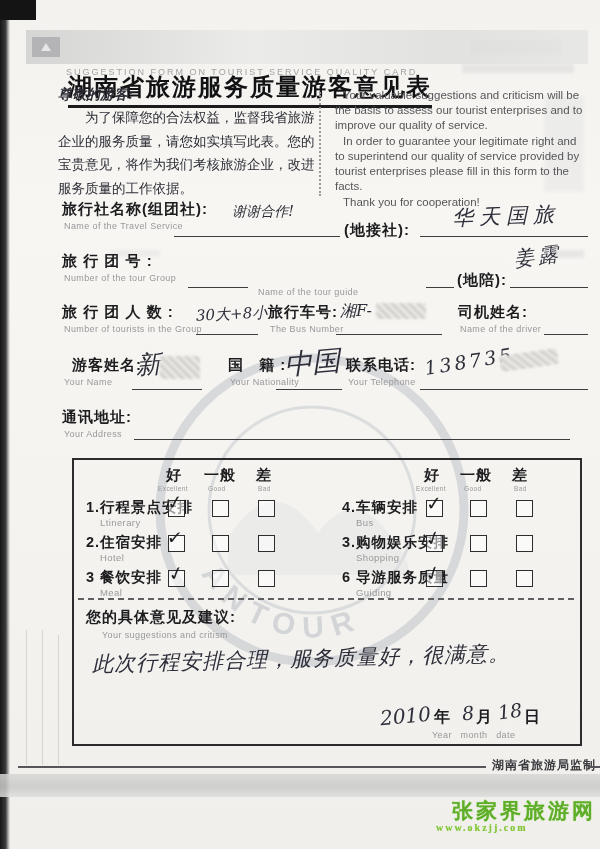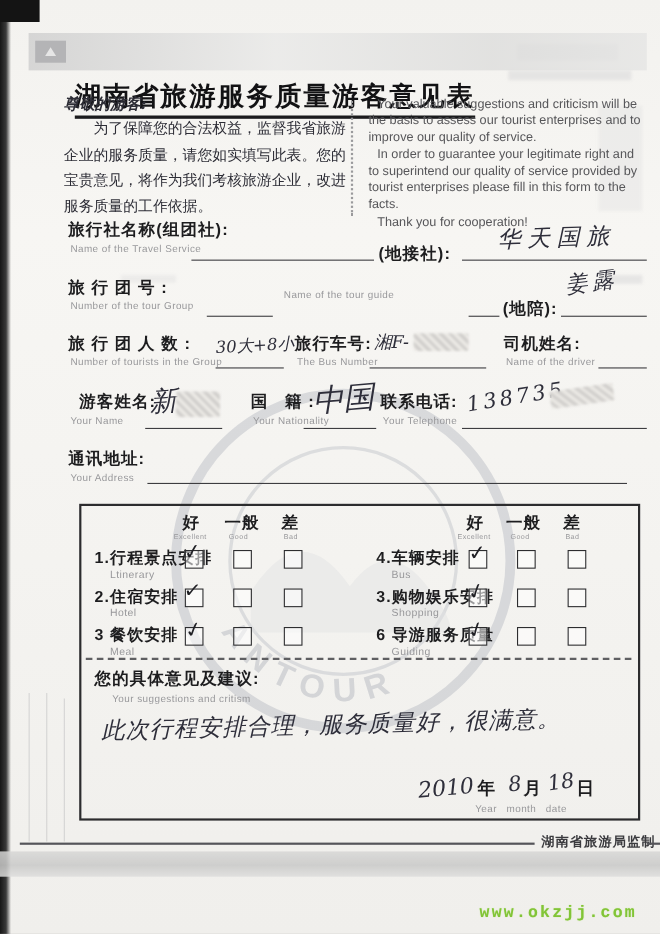--- a/index.html
+++ b/index.html
@@ -44,43 +44,45 @@
     <text font-family="Liberation Sans, sans-serif" font-size="30" font-weight="bold" fill="#a7abb5" letter-spacing="10">
       <textPath href="#arcB" startOffset="28">ANTOUR</textPath>
     </text>
   </svg>
 
   <div class="abs" style="left:26px;top:30px;width:562px;height:34px;background:linear-gradient(90deg,#cecece,#e9e9e8 40%,#dddddc 75%,#e5e5e4);opacity:.8;"></div>
   <div class="abs" style="left:32px;top:37px;width:28px;height:20px;background:#b4b4b6;">
        <div style="width:0;height:0;margin:6px 0 0 9px;border-left:5px solid transparent;border-right:5px solid transparent;border-bottom:8px solid #e6e6e6;"></div>
     </div>
   <div class="abs" style="left:68px;top:31px;font-size:24px;font-weight:700;color:#121214;letter-spacing:2px;border-bottom:3px solid #1b1b1d;padding-bottom:2px;white-space:nowrap;margin-top:40px;">湖南省旅游服务质量游客意见表</div>
+  <div class="abs" style="left:66px;top:67px;font-size:9px;letter-spacing:2px;color:#a2a2a4;filter:blur(.7px);white-space:nowrap;">SUGGESTION FORM ON TOURIST SERVICE QUALITY CARD</div>
 
   <div class="abs" style="left:58px;top:86px;width:258px;font-family:'DejaVu Serif',serif;color:#2d2d36;">
     <p style="font-size:14px;font-weight:700;font-style:italic;">尊敬的游客:</p>
     <p style="font-size:13.5px;line-height:1.75;text-indent:2em;margin-top:2px;">为了保障您的合法权益，监督我省旅游企业的服务质量，请您如实填写此表。您的宝贵意见，将作为我们考核旅游企业，改进服务质量的工作依据。</p>
+    <p style="font-size:14px;font-style:italic;text-align:right;padding-right:22px;margin-top:2px;">谢谢合作!</p>
   </div>
   <div class="abs" style="left:319px;top:92px;height:104px;border-left:2px dotted #9a9a9c;"></div>
   <div class="abs" style="left:335px;top:86px;width:252px;color:#565659;font-size:11.5px;line-height:1.32;">
     <p style="text-indent:8px;margin-top:2px;">Your valuable suggestions and criticism will be the basis to assess our tourist enterprises and to improve our quality of service.</p>
     <p style="text-indent:8px;">In order to guarantee your legitimate right and to superintend our quality of service provided by tourist enterprises please fill in this form to the facts.</p>
     <p style="text-indent:8px;margin-top:1px;">Thank you for cooperation!</p>
   </div>
 
   <div class="abs cn" style="left:62px;top:200px;">旅行社名称(组团社):</div>
   <div class="abs sub" style="left:64px;top:221px;">Name of the Travel Service</div>
   <div class="abs ln" style="left:174px;top:236px;width:166px;"></div>
   <div class="abs cn" style="left:344px;top:221px;">(地接社):</div>
   <div class="abs ln" style="left:420px;top:236px;width:168px;"></div>
   <div class="abs hand" style="left:452px;top:202px;font-size:21px;letter-spacing:6px;transform:rotate(-2deg);">华天国旅</div>
 
   <div class="abs cn" style="left:62px;top:252px;">旅 行 团 号 :</div>
   <div class="abs sub" style="left:64px;top:273px;">Number of the tour Group</div>
   <div class="abs ln" style="left:188px;top:287px;width:60px;"></div>
-  <div class="abs sub" style="left:258px;top:263px;">Name of the tour guide</div>
+  <div class="abs sub" style="left:258px;top:287px;">Name of the tour guide</div>
   <div class="abs ln" style="left:426px;top:287px;width:28px;"></div>
   <div class="abs cn" style="left:457px;top:271px;">(地陪):</div>
   <div class="abs ln" style="left:510px;top:287px;width:78px;"></div>
   <div class="abs hand" style="left:514px;top:243px;font-size:20px;letter-spacing:4px;transform:rotate(-7deg);">姜露</div>
 
   <div class="abs cn" style="left:62px;top:303px;">旅 行 团 人 数 :</div>
   <div class="abs sub" style="left:64px;top:324px;">Number of tourists in the Group</div>
   <div class="abs ln" style="left:196px;top:334px;width:62px;"></div>
   <div class="abs hand" style="left:196px;top:305px;font-size:15px;transform:rotate(-3deg);">30大+8小</div>
   <div class="abs cn" style="left:268px;top:303px;">旅行车号:</div>
@@ -182,15 +184,16 @@
     <div class="abs hand" style="left:424px;top:240px;font-size:19px;transform:rotate(-8deg);">18</div>
     <div class="abs cn" style="left:450px;top:247px;font-size:16px;">日</div>
     <div class="abs sub" style="left:358px;top:270px;font-size:9px;white-space:pre;">Year   month   date</div>
   </div>
 
   <div class="abs" style="left:18px;top:766px;width:468px;border-top:2px solid #55555a;"></div>
   <div class="abs" style="left:492px;top:757px;font-size:12px;font-weight:700;color:#3a3a3e;letter-spacing:1px;white-space:nowrap;">湖南省旅游局监制</div>
   <div class="abs" style="left:588px;top:766px;width:12px;border-top:2px solid #55555a;"></div>
   <div class="abs" style="left:0;top:774px;width:600px;height:23px;background:linear-gradient(180deg,#d7d7d6,#c9c9c8 55%,#dededd);opacity:.85;filter:blur(.5px);"></div>
 
-  <div class="abs" style="left:436px;top:822px;font-family:Liberation Mono, monospace;font-weight:700;font-size:15px;letter-spacing:2px;color:#82c438;text-shadow:0 0 1px #b9e284;white-space:nowrap;">www.okzjj.com</div>
+  <div class="abs" style="left:452px;top:797px;font-family:'DejaVu Serif',serif;font-weight:700;font-size:21px;letter-spacing:3px;color:#5fae2b;text-shadow:0 0 1px #9cd65e;white-space:nowrap;">张家界旅游网</div>
+  <div class="abs" style="left:436px;top:822px;font-family:Liberation Serif, serif;font-weight:700;font-size:10px;letter-spacing:2px;color:#82c438;text-shadow:0 0 1px #b9e284;white-space:nowrap;">www.okzjj.com</div>
 
 </div>
 
 </body></html>

